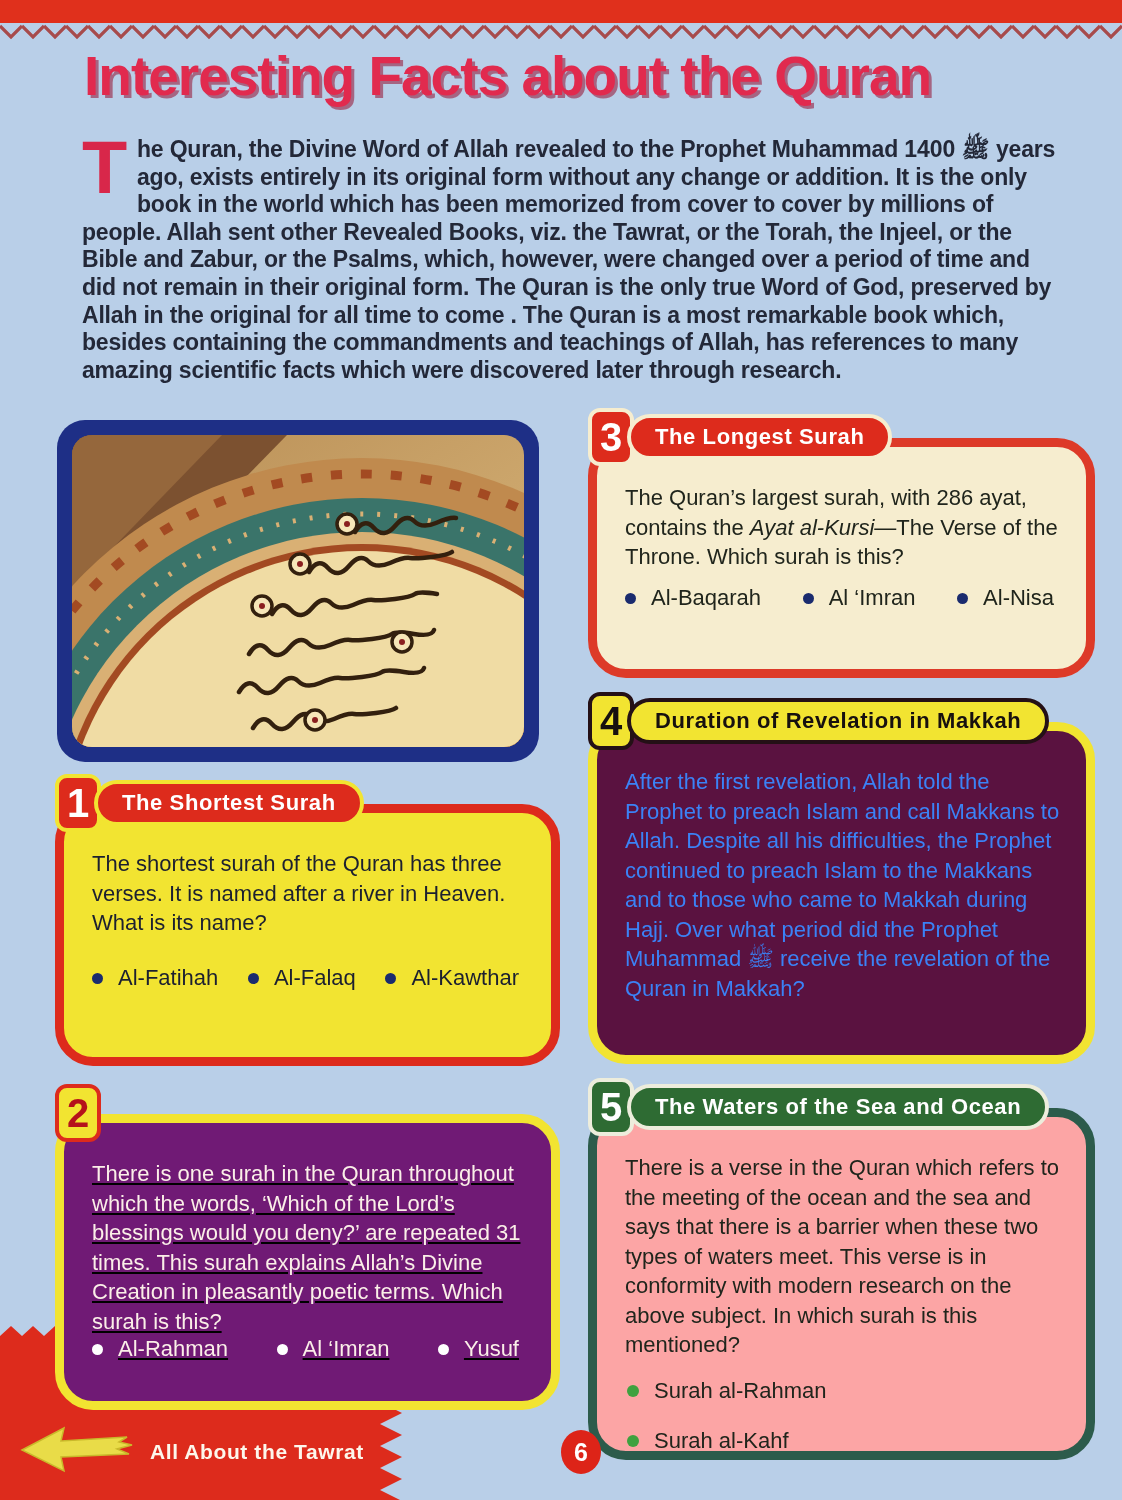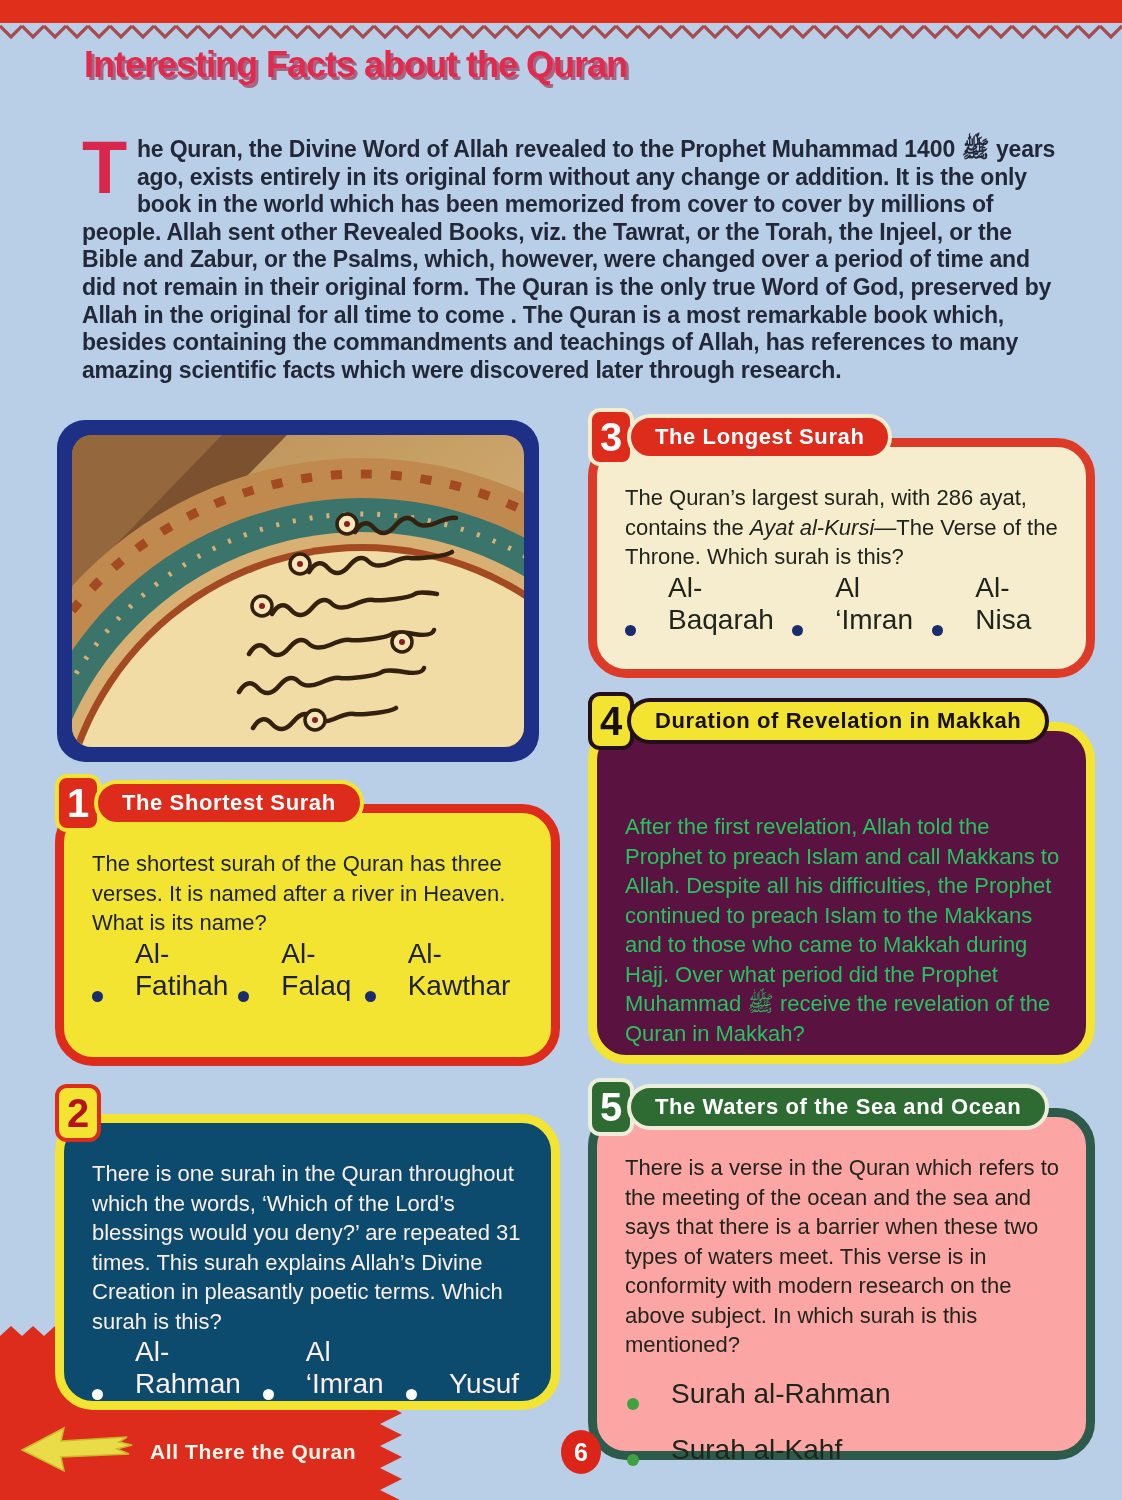--- a/index.html
+++ b/index.html
@@ -7,21 +7,21 @@
     position:relative;width:1122px;height:1500px;margin:0 auto;
     background:#B9CFE8;overflow:hidden;
     font-family:"Liberation Sans", sans-serif;
   }
   
   .topbar{position:absolute;top:0;left:0;right:0;height:23px;background:#E0301C;}
   .chevrons{position:absolute;top:23px;left:0;}
   
   .title{
     position:absolute;left:84px;top:44px;margin:0;
-    font-size:36px;font-weight:800;letter-spacing:-1px;
+    font-size:55px;font-weight:800;letter-spacing:-1px;
     color:#E12A4E;text-shadow:3px 3px 0 rgba(150,14,45,.55);
     white-space:nowrap;
   }
   
   .intro{
     position:absolute;left:82px;top:136px;width:980px;margin:0;
     font-size:23px;line-height:27.6px;font-weight:700;color:#232838;
     letter-spacing:-.2px;
   }
   .dropcap{
@@ -46,46 +46,46 @@
   }
   .qpill{
     height:46px;box-sizing:border-box;border:4px solid;border-radius:24px;
     margin-left:-7px;margin-top:6px;padding:0 24px;
     display:flex;align-items:center;white-space:nowrap;
     font-size:22px;font-weight:800;letter-spacing:.6px;
   }
   .qtext{margin:0;font-size:22px;line-height:29.5px;font-weight:500;}
   .qopts{display:flex;}
   .qopts.row{justify-content:space-between;padding-right:6px;margin-top:auto;}
-  .opt{display:flex;align-items:flex-end;gap:32px;font-size:28px;font-weight:500;}
+  .opt{display:flex;align-items:center;gap:15px;font-size:22px;font-weight:500;}
   .dot{width:11px;height:11px;border-radius:50%;flex:none;}
 
   
   .box1{left:55px;top:788px;width:505px;height:278px;}
   .box1 .qbody{background:#F2E431;border-color:#DD2B1C;padding-bottom:66px;}
   .box1 .qnum,.box1 .qpill{background:#DD2B1C;color:#fff;border-color:#F2E431;}
   .box1 .qtext,.box1 .opt{color:#1C2030;}
   .box1 .dot{background:#1A2B6E;}
   
   .box2{left:55px;top:1098px;width:505px;height:312px;}
-  .box2 .qbody{background:#0c4a6e;border-color:#F2E431;padding-bottom:74px;}
+  .box2 .qbody{background:#701a75;border-color:#F2E431;padding-bottom:74px;text-decoration:underline;}
   .box2 .qnum,.box2 .qpill{background:#F2E431;color:#B5121B;border-color:#DD2B1C;}
   .box2 .qtext,.box2 .opt{color:#FBEFE8;}
   .box2 .dot{background:#ffffff;}
   
   .box3{left:588px;top:422px;width:507px;height:256px;}
   .box3 .qbody{background:#F6EDCF;border-color:#DD3A28;padding-bottom:58px;}
   .box3 .qnum,.box3 .qpill{background:#DD2B1C;color:#fff;border-color:#F6EDCF;}
   .box3 .qtext,.box3 .opt{color:#20251C;}
   .box3 .dot{background:#1A2B6E;}
   
   .box4{left:588px;top:706px;width:507px;height:358px;}
   .box4 .qbody{background:#5A1240;border-color:#F2E431;padding-bottom:32px;}
   .box4 .qnum,.box4 .qpill{background:#F2E431;color:#17100F;border-color:#241016;}
-  .box4 .qtext{color:#22c55e;margin-top:45px;}
+  .box4 .qtext{color:#3b82f6;}
   .box4 .opt{color:#F2DFEA;}
   .box4 .dot{background:#ffffff;}
   
   .box5{left:588px;top:1092px;width:507px;height:368px;}
   .box5 .qbody{background:#fca5a5;border-color:#2C5B4B;padding-bottom:24px;}
   .box5 .qnum,.box5 .qpill{background:#2E6B33;color:#fff;border-color:#EDEDDC;}
   .box5 .qtext,.box5 .opt{color:#20251C;}
   .box5 .dot{background:#3FA13F;width:12px;height:12px;}
   .box5 .qopts{flex-direction:column;gap:24px;margin-top:18px;padding-left:2px;}
 
@@ -266,16 +266,16 @@
             </span>
           </div>
       </div>
     </div>
     </section>
 
   <svg class="footer-art" width="412" height="174">
     <path id="footer-block" fill="#DD2B1C" d="M0 10 L11 0 L22 10 L33 0 L44 10 L55 0 L66 10 L77 0 L88 10 L99 0 L110 10 L121 0 L132 10 L143 0 L154 10 L165 0 L176 10 L187 0 L198 10 L209 0 L220 10 L231 0 L242 10 L253 0 L264 10 L275 0 L286 10 L297 0 L308 10 L319 0 L330 10 L341 0 L352 10 L363 0 L374 10 L385 0 L396 10 L402 21 L380 32 L402 43 L380 54 L402 65 L380 76 L402 87 L380 98 L402 109 L380 120 L402 131 L380 142 L402 153 L380 164 L402 175 L380 186 L0 174 Z"></path>
     <path d="M22 124 L64 102 L61 115 L127 111 L119 116 L132 119 L117 123 L129 128 L61 131 L64 145 Z" fill="#E9DC48" stroke="#C9B92A" stroke-width="1.5"></path>
   </svg>
-  <div class="footer-label">All There the Quran</div>
+  <div class="footer-label">All About the Tawrat</div>
   <div class="page-num">6</div>
 
 </div>
 
 </body></html>

